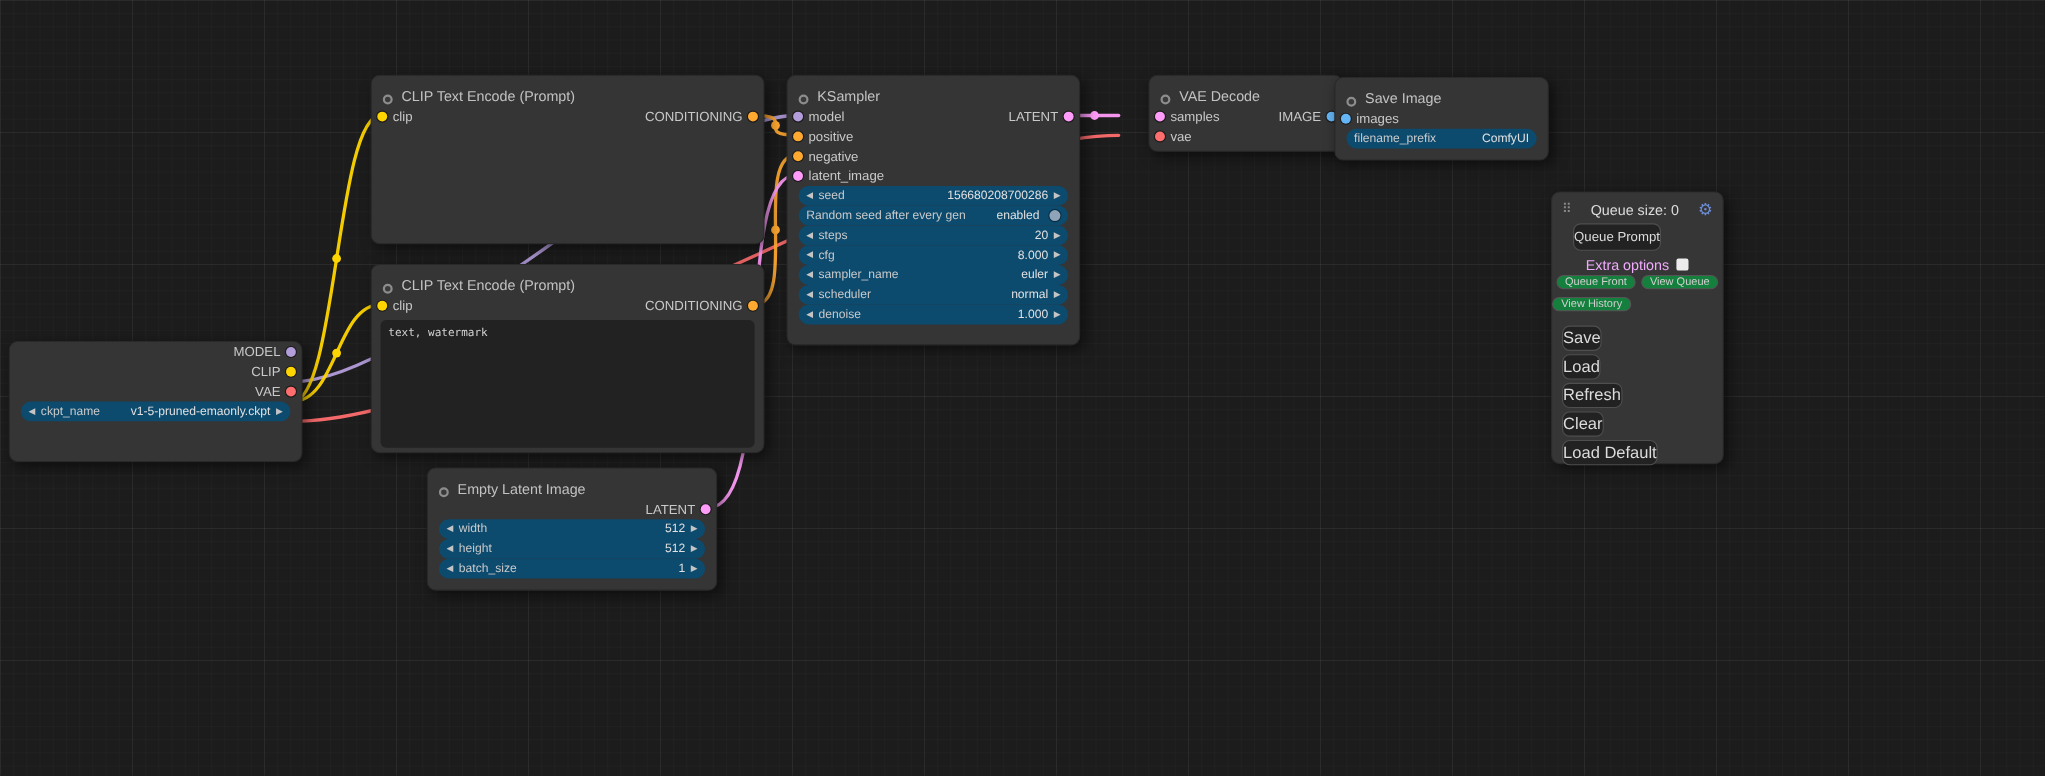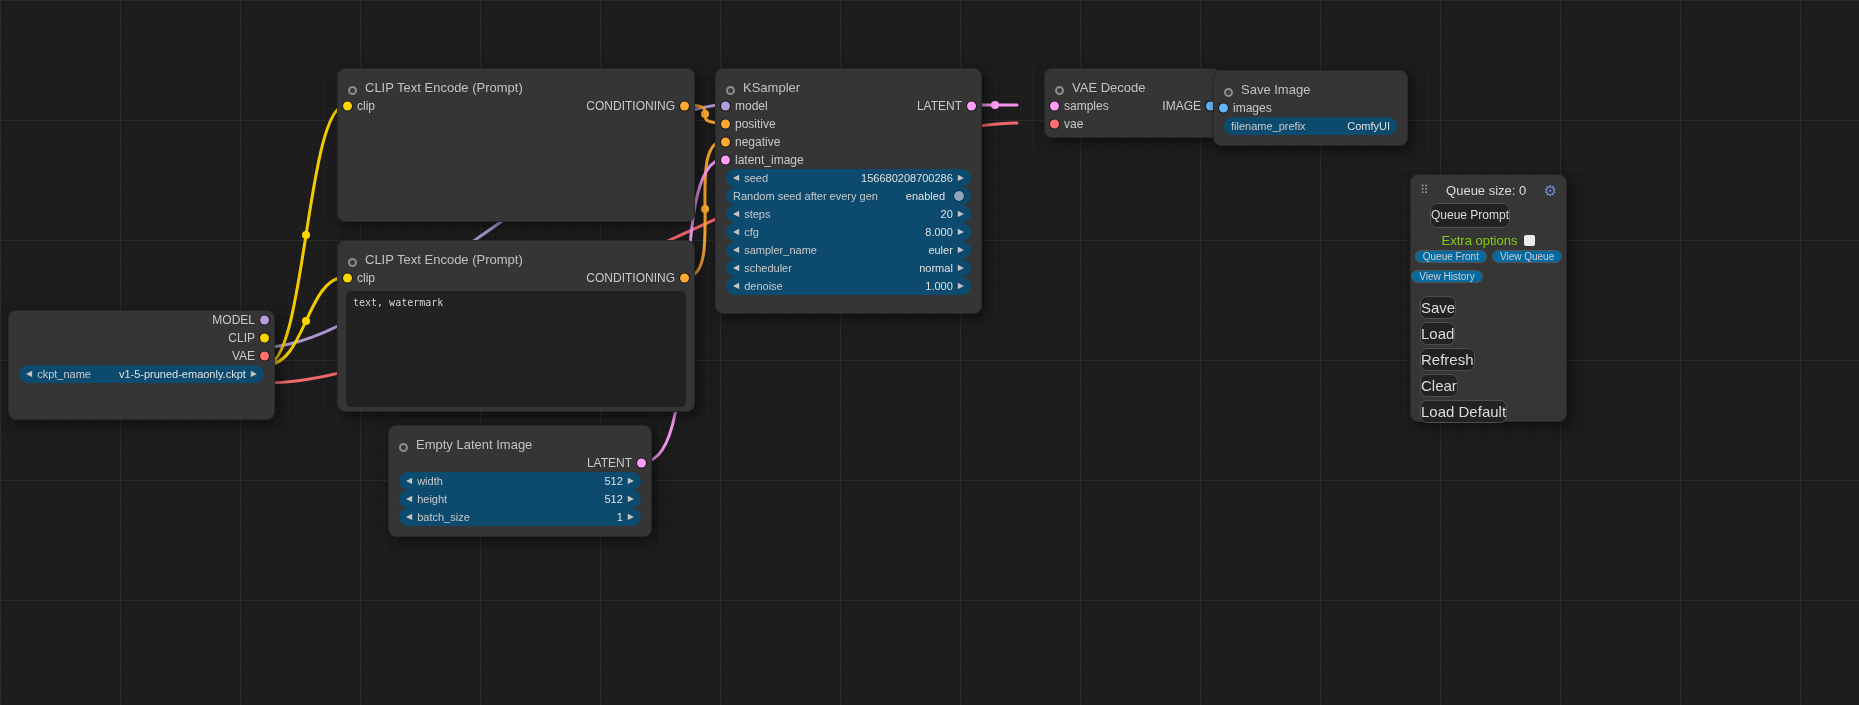--- a/index.html
+++ b/index.html
@@ -46,25 +46,25 @@
         background:#363636;border:1px solid #2a2a2a;border-radius:8px;
         box-shadow:4px 4px 12px rgba(0,0,0,.5);padding-top:4px;color:#ddd}
   .qp-header{display:flex;align-items:center;padding:2px 9px 2px;font-size:13px;height:22px}
   .qp-handle{color:#8a8a8a;font-size:12px;flex:none}
   .qp-title{flex:1;text-align:center;color:#dcdcdc}
   .qp-gear{flex:none;font-size:15px;line-height:1}
   .btn{display:block;background:#222;border:1px solid #4f4f4f;border-radius:7px;color:#dcdcdc;
         text-align:center;font-family:inherit;cursor:pointer}
   .btn-queue{margin:2px 19px 5px;height:25px;font-size:12px;line-height:23px}
   .qp-extra{display:flex;align-items:center;justify-content:center;gap:7px;font-size:13px;
-        height:15px;margin:2px 0;color:#84cc16}
+        height:15px;margin:2px 0;color:#f0abfc}
   .qp-check{width:11px;height:11px;background:#ececec;border-radius:2px;flex:none}
   .qp-smallrow{display:flex;justify-content:center;gap:5px;height:14px;margin:2px 0}
   .btn-small{display:inline-block;font-size:10px;line-height:11px;padding:0 7px;border-radius:8px;
-        background:#0369a1;border:1px solid #555;color:#cfcfcf;height:13px}
+        background:#15803d;border:1px solid #555;color:#cfcfcf;height:13px}
   .btn-history{width:72px;margin:2px auto}
   .btn-large{margin:3px 9px;height:23px;font-size:15px;line-height:21px}
   .btn-large.first{margin-top:11px}
 </style>
 </head>
 <body>
 
 <svg id="wires" width="1859" height="705">
   <path d="M 266 347 C 380 347, 610 105, 724 105" style="stroke: rgb(179, 157, 219);"></path>
   <path d="M 266 365 C 306 365, 306 105, 346 105" style="stroke: rgb(255, 213, 0);"></path>

